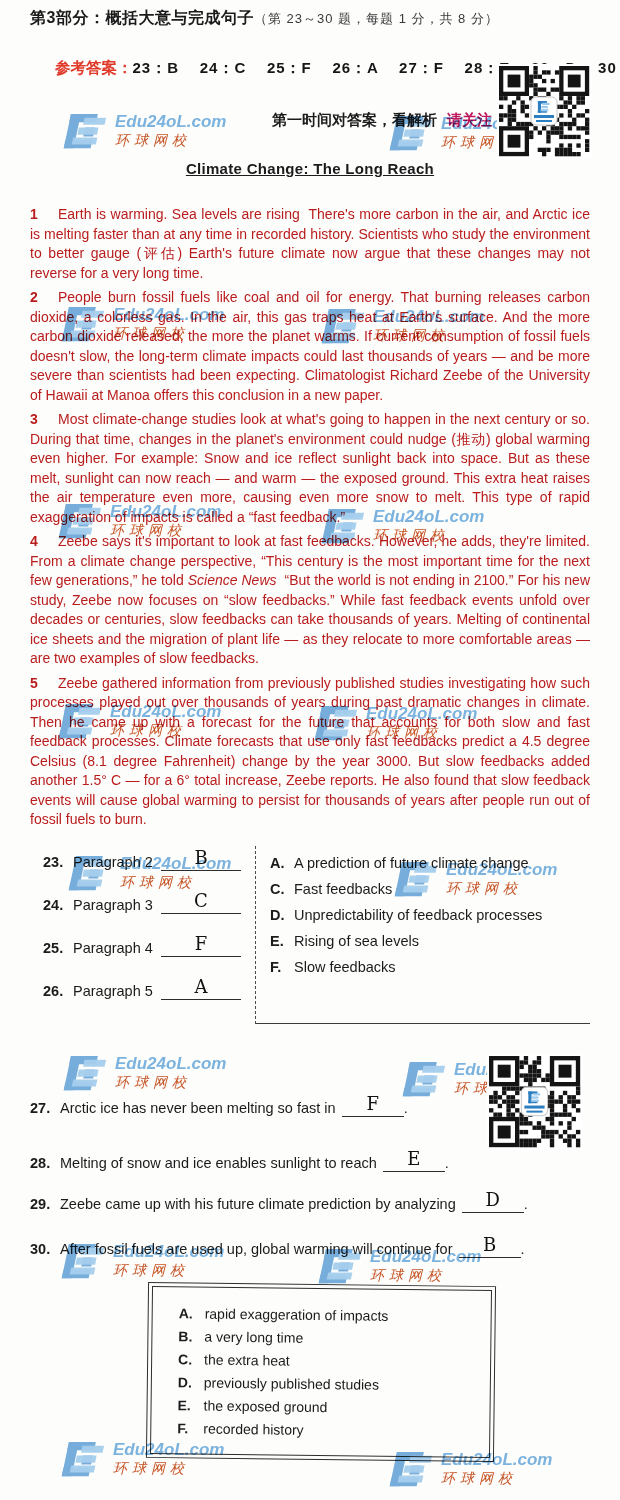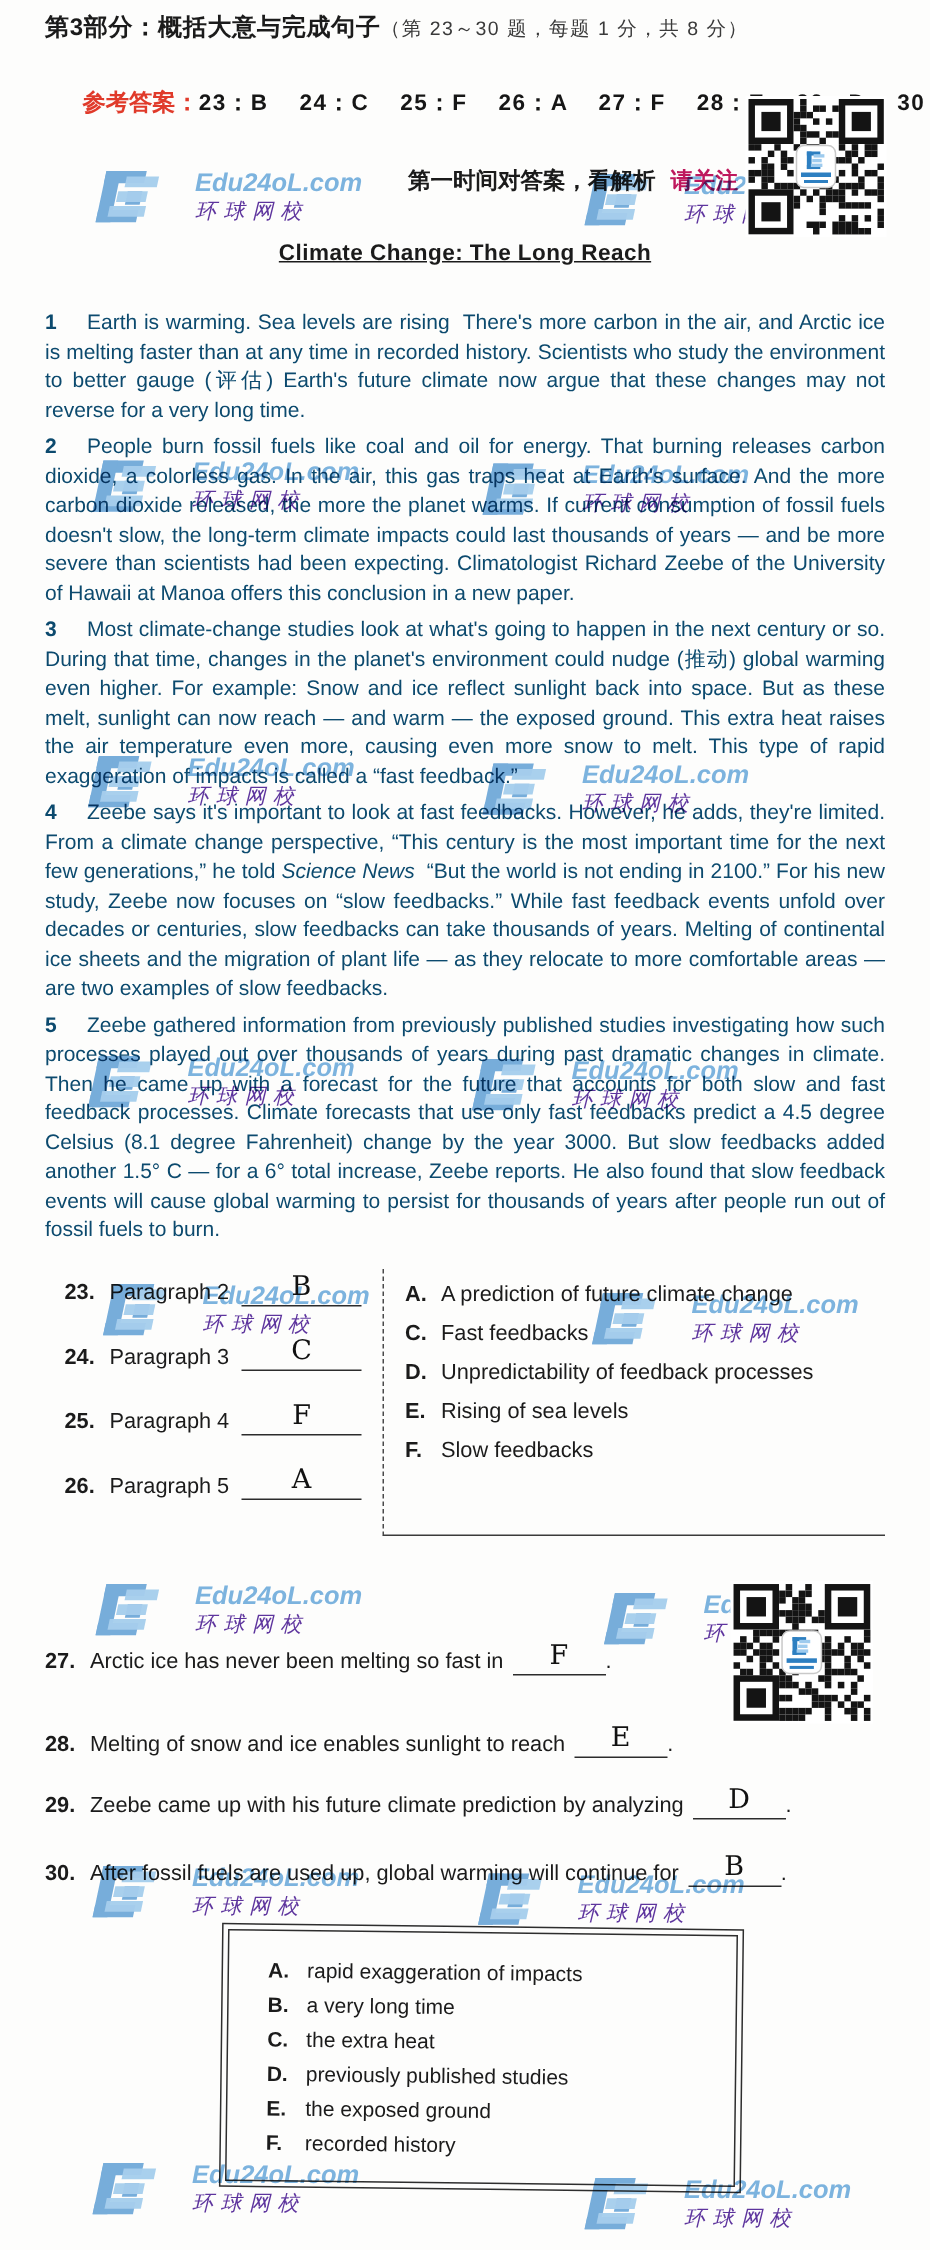--- a/index.html
+++ b/index.html
@@ -15,21 +15,21 @@
   .hdr1 { font-size:16px; font-weight:bold; letter-spacing:.5px; }
   .hdr1 .note { font-size:13px; font-weight:normal; color:#3a3a3a; letter-spacing:1px; }
   .hdr2 { margin-top:12px; font-size:15px; white-space:pre; }
   .hdr2 .lbl { color:#e03a2a; font-weight:bold; font-size:15.5px; }
   .hdr2 .vals { font-weight:bold; letter-spacing:1px; color:#161616; }
   .hdr3 { margin-top:15px; text-align:right; padding-right:98px; font-size:15px; font-weight:bold; }
   .hdr3 .cta { color:#be185d; margin-left:10px; }
 
   
   .title { margin-top:30px; text-align:center; font-size:15px; font-weight:bold; letter-spacing:.3px;text-decoration:underline; }
-  .para { margin-top:5px; font-size:14px; line-height:19.5px; text-align:justify; color:#0c4a6e; }
+  .para { margin-top:5px; font-size:14px; line-height:19.5px; text-align:justify; color:#b91c1c; }
   .para:first-of-type { margin-top:28px; }
   .pnum { font-weight:bold; display:inline-block; width:28px; }
   .para .seg { white-space:pre-wrap; }
   .para i { font-style:italic; }
 
   
   .matching { margin-top:16px; display:flex; align-items:stretch; }
   .mq-col { width:225px; padding:6px 0 0 13px; flex:none; }
   .mq { height:43px; font-size:14.5px; white-space:nowrap; }
   .mq .qnum { font-weight:bold; display:inline-block; width:30px; }
@@ -54,25 +54,25 @@
   .cq.c4 { margin-bottom:0; }
 
   
   .dbox { margin:26px 0 0 117px; width:348px; border:1.5px solid #2e2e2e; padding:3px;
           transform:rotate(0.7deg); background:rgba(253,253,252,.6); }
   .dbox-in { border:1.5px solid #2e2e2e; padding:15px 12px 13px 26px; }
   .bopt { font-size:14px; line-height:23px; }
   .bopt .optL { width:26px; }
 
   
-  .wm { position:absolute; display:flex; align-items:flex-start; gap:21px; z-index:5;
+  .wm { position:absolute; display:flex; align-items:flex-start; gap:6px; z-index:5;
         pointer-events:none; mix-blend-mode:multiply; opacity:.9; }
   .wm-txt { padding-top:3px; }
   .wm-b { font-size:17px; font-weight:bold; font-style:italic; color:#6fadde; line-height:18px; }
-  .wm-c { font-size:14px; font-style:italic; color:#4c1d95; letter-spacing:5px; line-height:17px; }
+  .wm-c { font-size:14px; font-style:italic; color:#c2410c; letter-spacing:5px; line-height:17px; }
 
   
   .qr { position:absolute; z-index:6; background:#fff; }
   .qr-top { left:497px; top:64px; width:94px; height:94px; }
   .qr-mid { left:487px; top:1054px; width:95px; height:95px; }
 </style>
 </head>
 <body>
 
 <div class="page">

